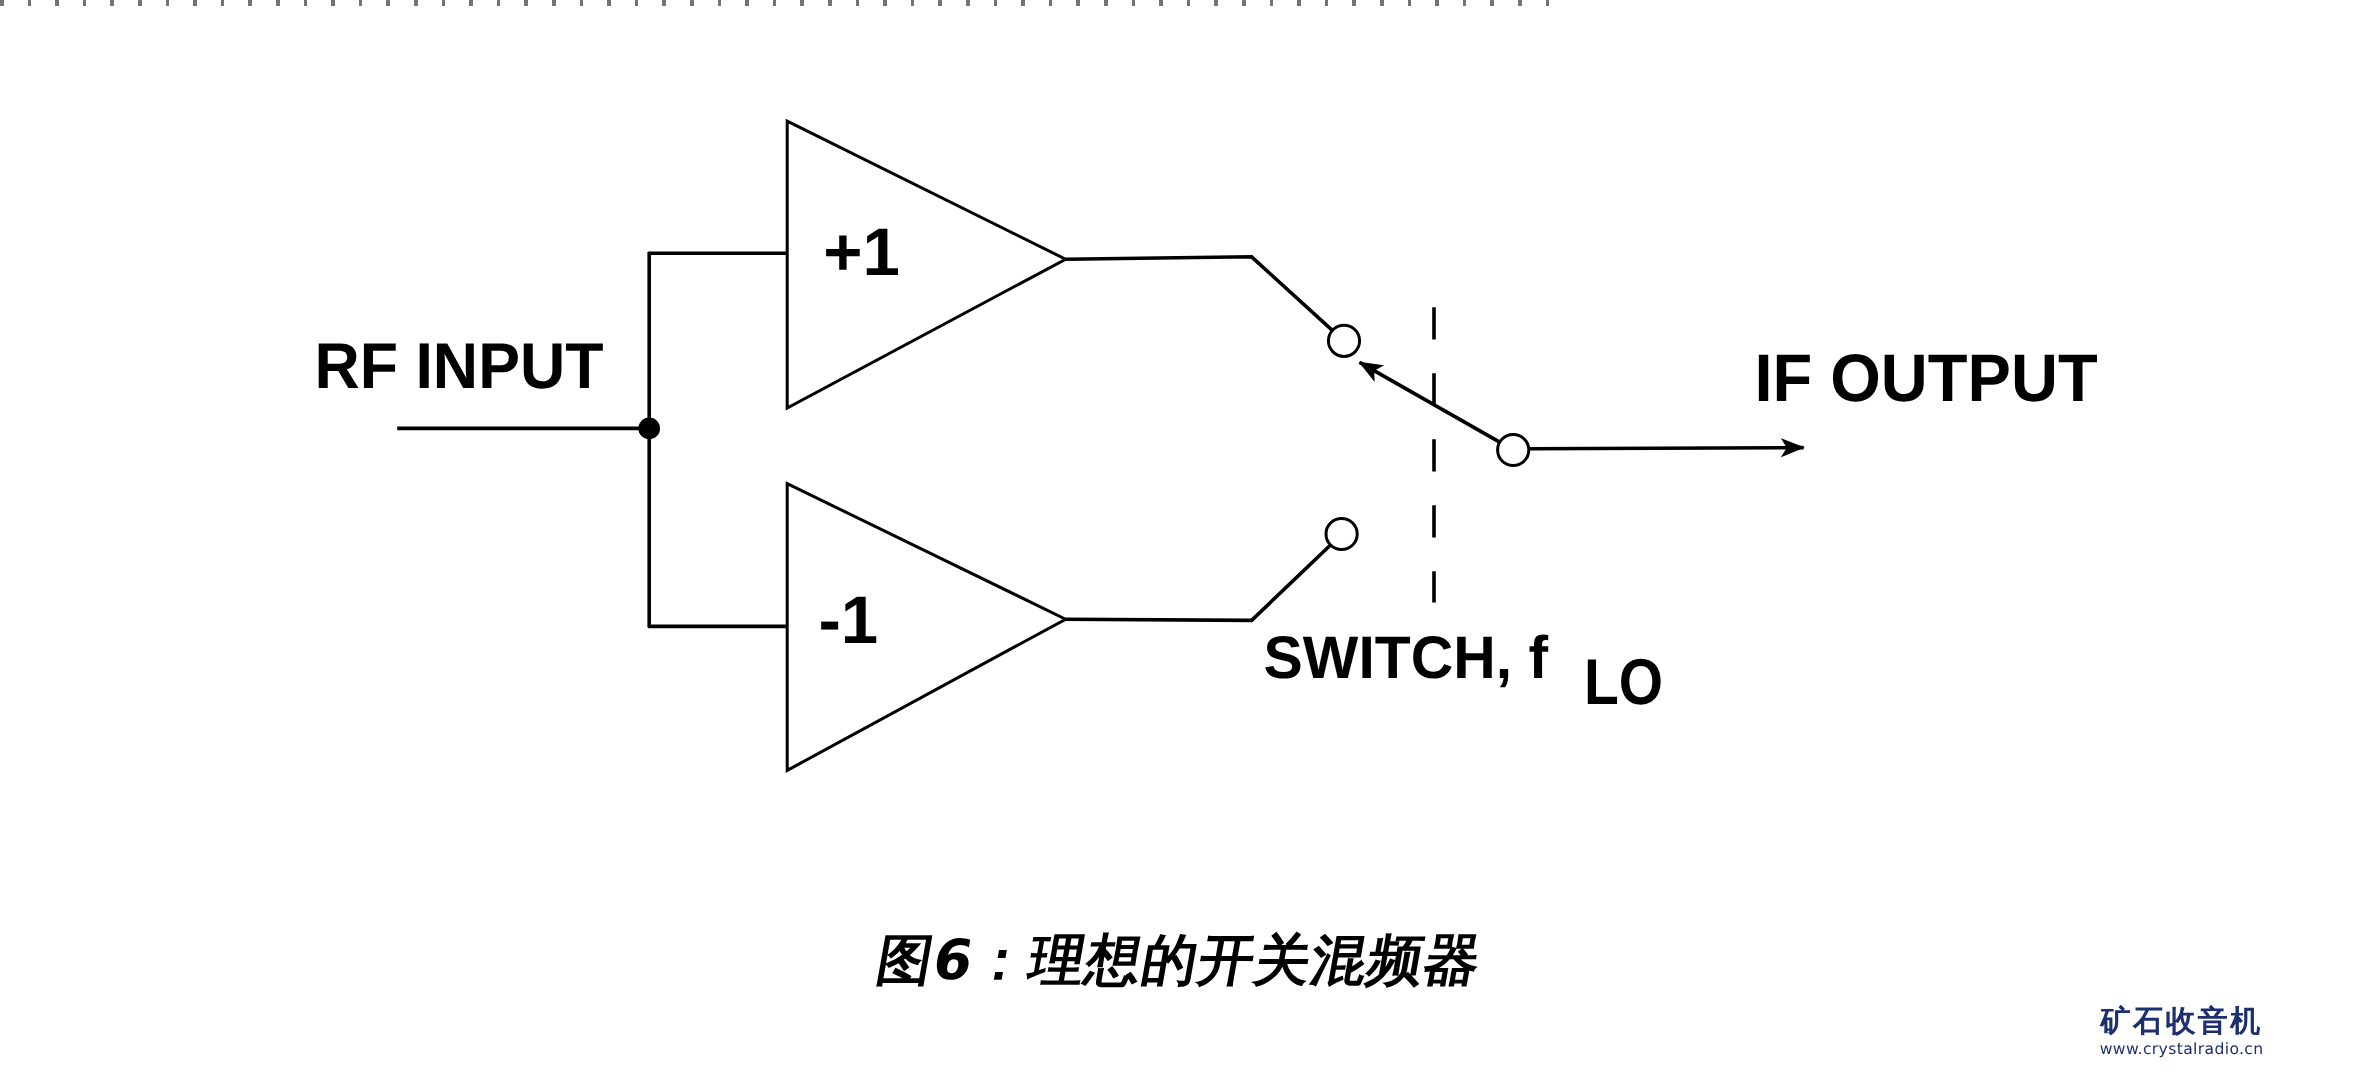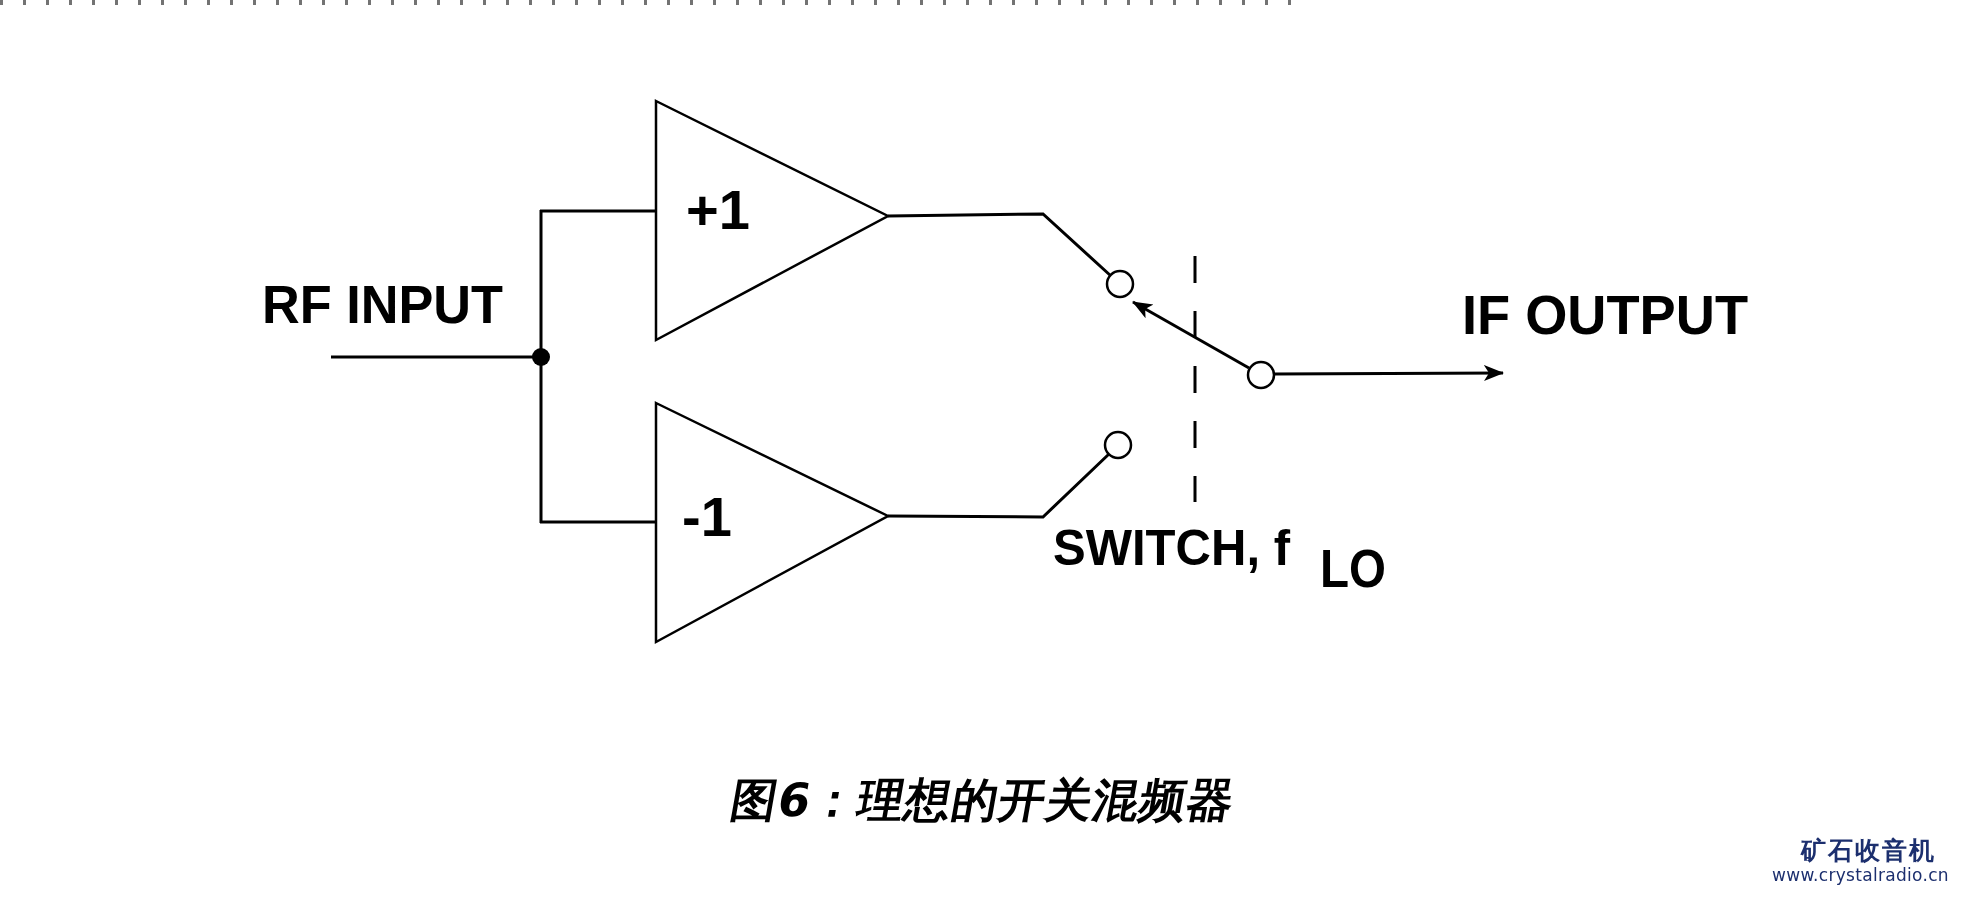--- a/index.html
+++ b/index.html
@@ -48,37 +48,37 @@
       font-size: 46px;
       line-height: 60px;
       color: #000;
       transform: skewX(-10deg);
       transform-origin: left bottom;
       white-space: nowrap;
       letter-spacing: 1px;
     }
     #logo {
       position: absolute;
-      left: 1772px;
+      left: 1736px;
       top: 836px;
       width: 164px;
       color: #1c2f6e;
-      text-align: right;
+      text-align: center;
     }
     #logo-title {
       font-family: "DejaVu Sans", sans-serif;
       font-weight: bold;
       font-size: 25px;
       line-height: 30px;
       letter-spacing: 2px;
       white-space: nowrap;
     }
     #logo-url {
       font-family: "DejaVu Sans", sans-serif;
-      font-size: 17px;
+      font-size: 13px;
       line-height: 18px;
       white-space: nowrap;
       letter-spacing: 0.3px;
     }
   </style>
 </head>
 <body>
 
 <div id="top-fragments"></div>
 

